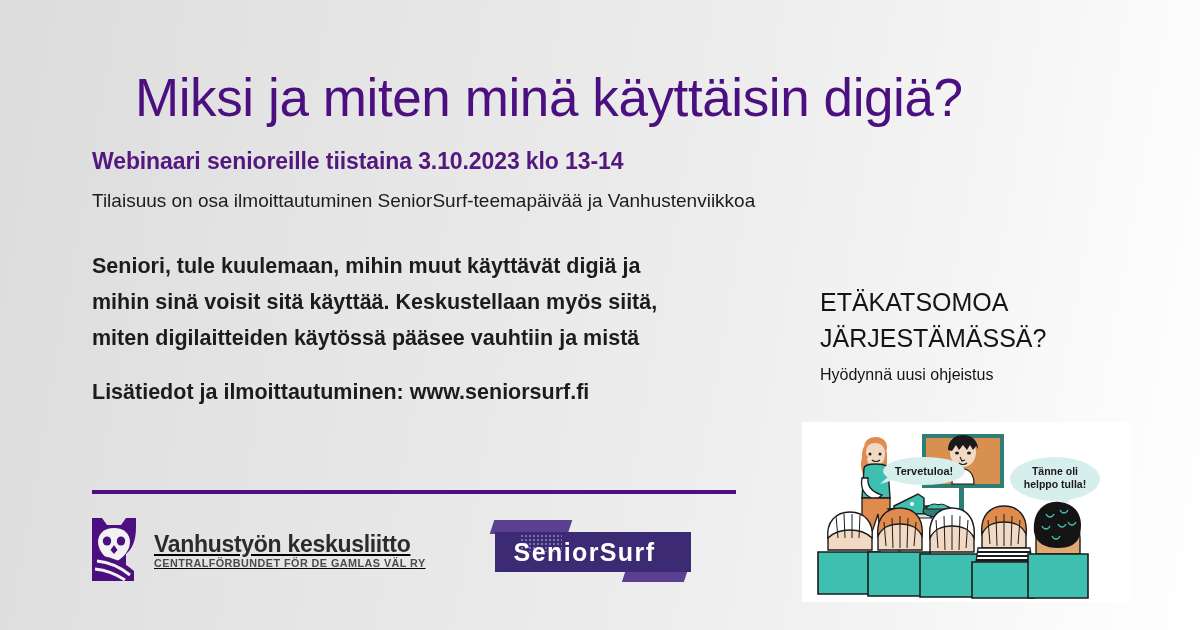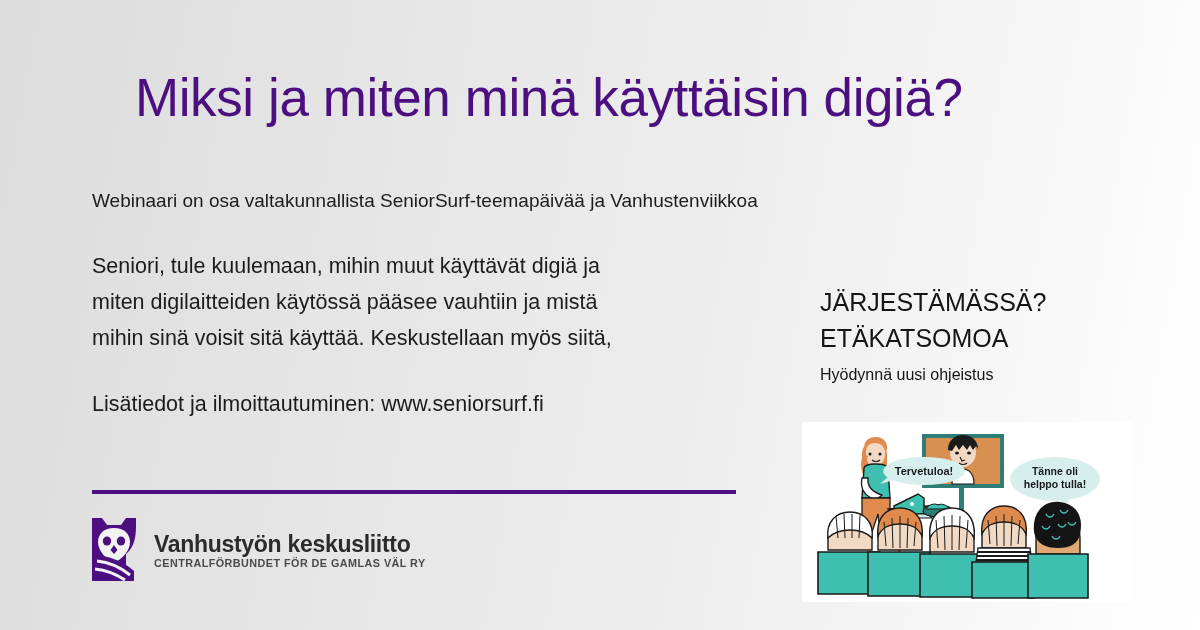--- a/index.html
+++ b/index.html
@@ -57,44 +57,46 @@
 
   
   .body-copy {
     position: absolute;
     left: 92px;
     top: 248px;
     width: 660px;
     font-size: 21.5px;
     line-height: 1.68;
     color: #1c1c1c;
+    font-weight: bold;
   }
   .body-copy p { margin: 0; }
   .body-copy .lisatiedot {
-    margin-top: 30px;
+    margin-top: 18px;
   }
 
   
   .divider {
     position: absolute;
     left: 92px;
     top: 490px;
     width: 644px;
     height: 4px;
     background: #4b0f7f;
   }
 
   
   .logo-row {
     position: absolute;
     left: 88px;
     top: 515px;
     display: flex;
     align-items: center;
     gap: 66px;
+    text-decoration: underline;
   }
   .vtkl-logo {
     display: flex;
     align-items: center;
     gap: 14px;
   }
   .owl-mark { display: block; }
   .vtkl-text { line-height: 1; }
   .vtkl-name {
     font-size: 23px;
@@ -188,26 +190,27 @@
     overflow: hidden;
   }
   .illo-box svg { display: block; }
 </style>
 </head>
 <body>
 
 <div class="poster">
 
   <div class="headline">Miksi ja miten minä käyttäisin digiä?</div>
-  <div class="kicker">Webinaari on osa valtakunnallista SeniorSurf-teemapäivää ja Vanhustenviikkoa</div>
+  <div class="subhead">Webinaari senioreille tiistaina 3.10.2023 klo 13-14</div>
+  <div class="kicker">Tilaisuus on osa ilmoittautuminen SeniorSurf-teemapäivää ja Vanhustenviikkoa</div>
 
   <div class="body-copy">
     <p>Seniori, tule kuulemaan, mihin muut käyttävät digiä ja</p>
+    <p>mihin sinä voisit sitä käyttää. Keskustellaan myös siitä,</p>
     <p>miten digilaitteiden käytössä pääsee vauhtiin ja mistä</p>
-    <p>mihin sinä voisit sitä käyttää. Keskustellaan myös siitä,</p>
     <p class="lisatiedot">Lisätiedot ja ilmoittautuminen: www.seniorsurf.fi</p>
   </div>
 
   <div class="divider"></div>
 
   <div class="logo-row">
 
     <div class="vtkl-logo">
       <span class="owl-mark">
         <svg width="52" height="68" viewBox="0 0 52 68" xmlns="http://www.w3.org/2000/svg">
@@ -222,26 +225,33 @@
           <path d="M9 46 C20 47 32 52 42 60" stroke="#f2f2f2" stroke-width="3" fill="none"></path>
           <path d="M7 54 C17 55 28 59 37 65" stroke="#f2f2f2" stroke-width="3" fill="none"></path>
         </svg>
       </span>
       <span class="vtkl-text">
         <span class="vtkl-name" style="display:block">Vanhustyön keskusliitto</span>
         <span class="vtkl-sub" style="display:block">CENTRALFÖRBUNDET FÖR DE GAMLAS VÄL RY</span>
       </span>
     </div>
 
+    <div class="ss-logo">
+      <span class="ss-flag-top"></span>
+      <span class="ss-flag-bot"></span>
+      <span class="ss-band"></span>
+      <span class="ss-dots"></span>
+      <span class="ss-word">SeniorSurf</span>
+    </div>
 
   </div>
 
   <div class="right-head">
+    <span style="display:block">ETÄKATSOMOA</span>
     <span style="display:block">JÄRJESTÄMÄSSÄ?</span>
-    <span style="display:block">ETÄKATSOMOA</span>
   </div>
   <div class="right-sub">Hyödynnä uusi ohjeistus</div>
 
   <div class="illo-box">
     <svg width="330" height="180" viewBox="0 0 330 180" xmlns="http://www.w3.org/2000/svg">
       <rect x="0" y="0" width="330" height="180" fill="#ffffff"></rect>
 
       <rect x="157" y="60" width="5" height="58" fill="#2f7d77"></rect>
 
       <g>

